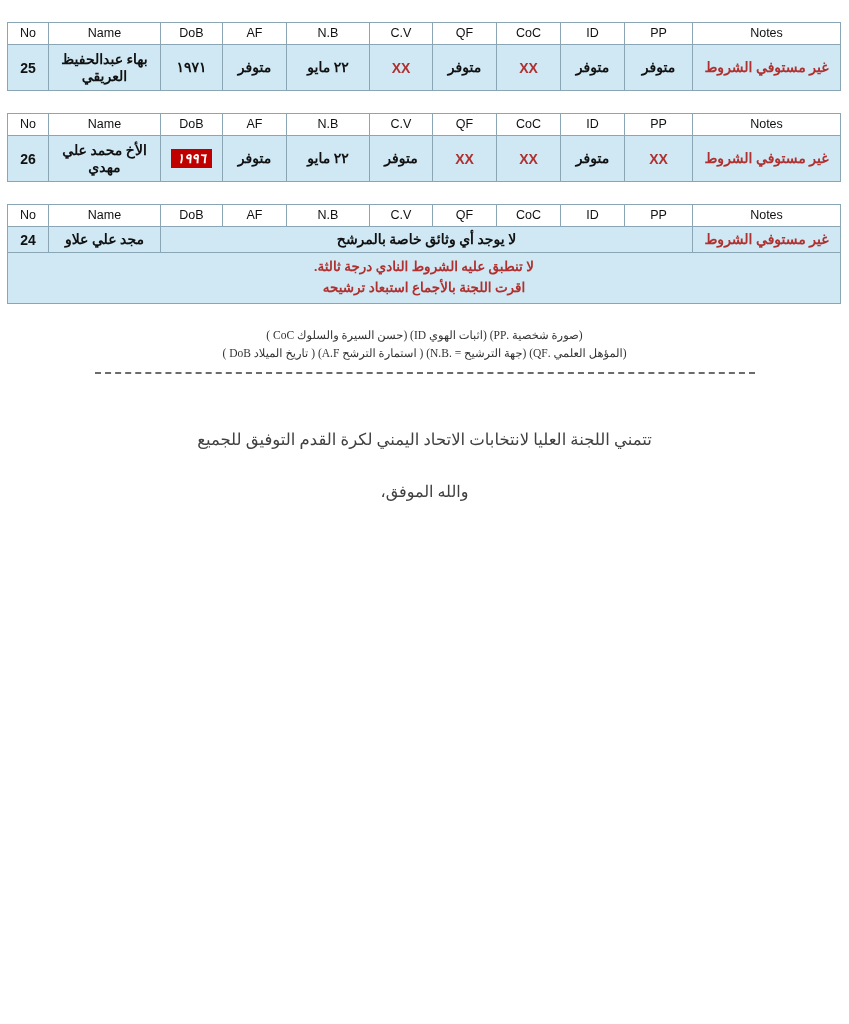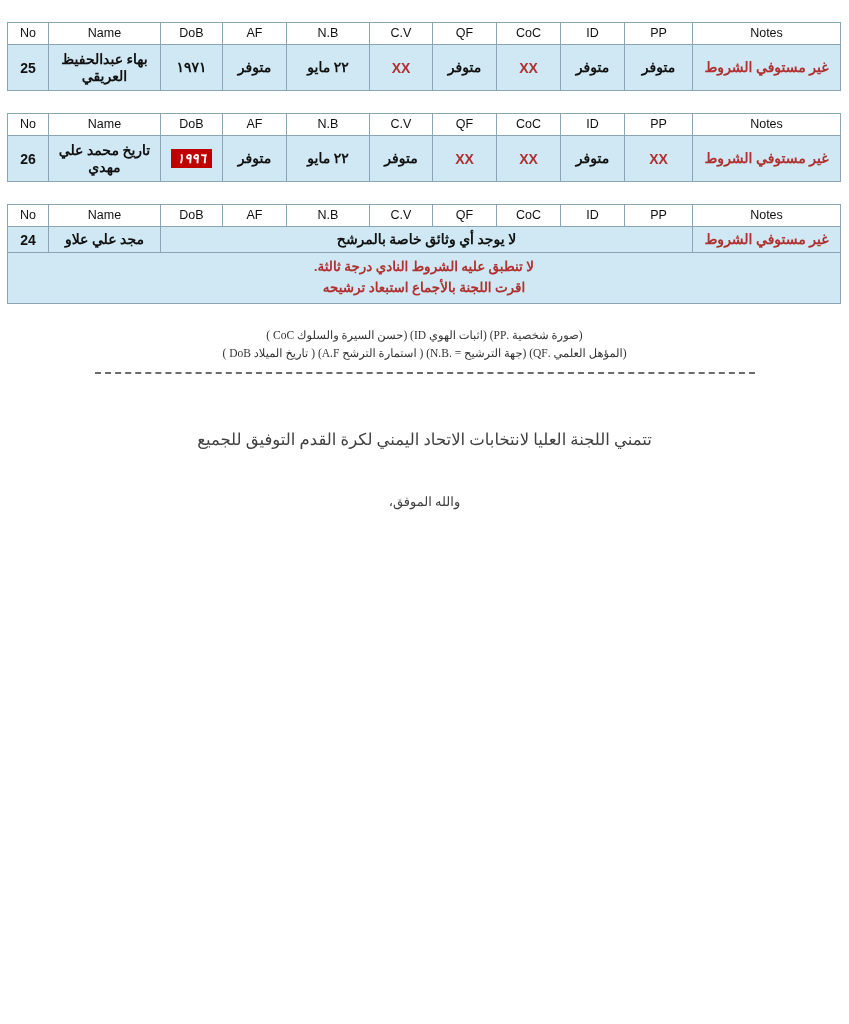--- a/index.html
+++ b/index.html
@@ -127,22 +127,22 @@
   }
 
   
   .closing {
     text-align: center;
     margin-top: 56px;
     font-size: 16.5px;
     color: #404040;
   }
   .closing .line2 {
-    margin-top: 44px;
-    font-size: 13px;
+    margin-top: 32px;
+    font-size: 16px;
   }
   .sign {
     text-align: center;
     margin-top: 44px;
     font-size: 16px;
     line-height: 1.65;
   }
   .sign .date {
     direction: rtl;
     font-size: 16px;
@@ -234,21 +234,21 @@
         <td class="xx">XX</td>
         <td class="ar">متوفر</td>
         <td class="xx">XX</td>
         <td class="xx">XX</td>
         <td class="ar">متوفر</td>
         <td class="ar">٢٢ مايو</td>
         <td class="ar">متوفر</td>
         <td>
           <span class="dob-hl">١٩٩٦</span>
         </td>
-        <td class="name">تاريخ محمد علي مهدي</td>
+        <td class="name">الأخ محمد علي مهدي</td>
         <td class="num">26</td>
       </tr>
     </tbody>
   </table>
 
   <table class="cand">
     <colgroup>
       <col style="width:148px">
         <col style="width:68px">
         <col style="width:64px">

